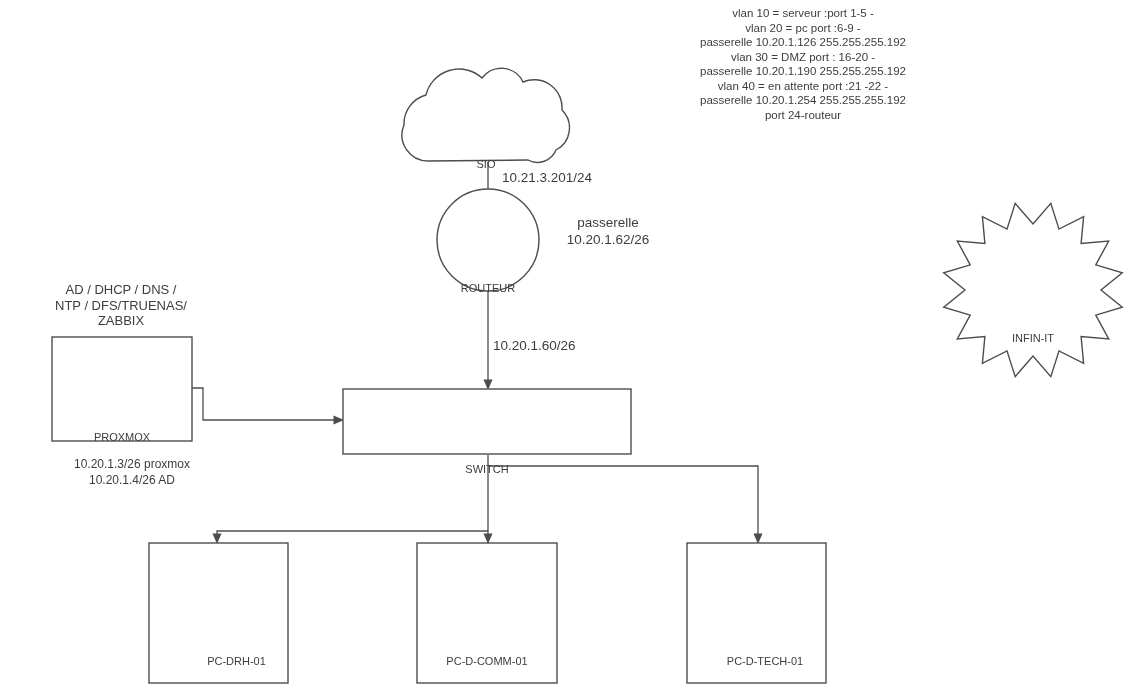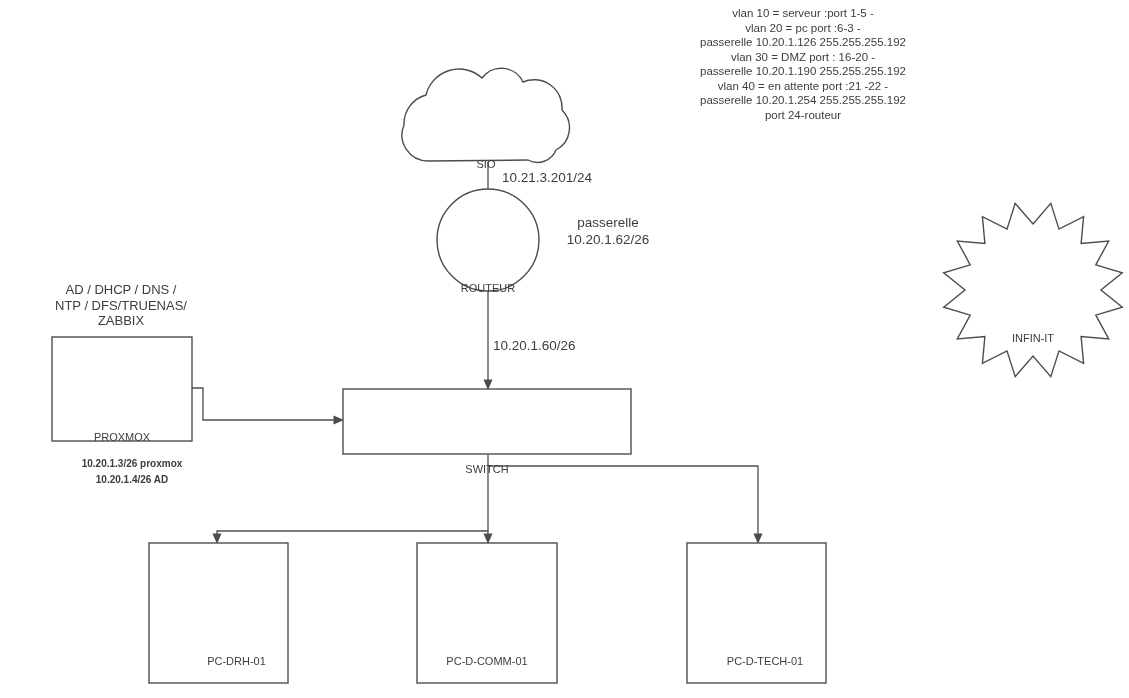--- a/index.html
+++ b/index.html
@@ -30,21 +30,21 @@
   .tb{
     position:absolute;
     color:var(--text);
     text-align:center;
   }
   .tb div{white-space:nowrap;}
   .tb.plage{font-size:13.5px;line-height:17px;}
   .tb.vlan{font-size:11.5px;line-height:14.5px;}
   .tb.roles{font-size:13px;line-height:15.5px;}
   .tb.gw{font-size:13.5px;line-height:17px;}
-  .tb.pxip{font-size:10px;line-height:16px;font-weight:bold;}
+  .tb.pxip{font-size:12px;line-height:16px;}
   .el{
     position:absolute;
     font-size:13.5px;line-height:14px;
     color:var(--text);
     white-space:nowrap;
     text-align:left;
   }
 </style>
 </head>
 <body style="--stroke: #4d4d4d; --text: #3d3d3d;">
@@ -100,21 +100,21 @@
   <div class="nl" style="left:417px;top:606px;width:140px">PC-D-COMM-01</div>
   <div class="nl" style="left:687px;top:606px;width:156px">PC-D-TECH-01</div>
   <div class="nl" style="left:973px;top:283px;width:120px">INFIN-IT</div>
 
   <div class="el" style="left:502px;top:171px">10.21.3.201/24</div>
   <div class="el" style="left:493px;top:339px">10.20.1.60/26</div>
 
 
   <div class="tb vlan" style="left:688px;top:6px;width:230px">
     <div>vlan 10 = serveur :port 1-5 -</div>
-    <div>vlan 20 = pc port :6-3 -</div>
+    <div>vlan 20 = pc port :6-9 -</div>
     <div>passerelle 10.20.1.126 255.255.255.192</div>
     <div>vlan 30 = DMZ port : 16-20 -</div>
     <div>passerelle 10.20.1.190 255.255.255.192</div>
     <div>vlan 40 = en attente port :21 -22 -</div>
     <div>passerelle 10.20.1.254 255.255.255.192</div>
     <div>port 24-routeur</div>
   </div>
 
   <div class="tb roles" style="left:41px;top:282px;width:160px">
     <div>AD / DHCP / DNS /</div>

